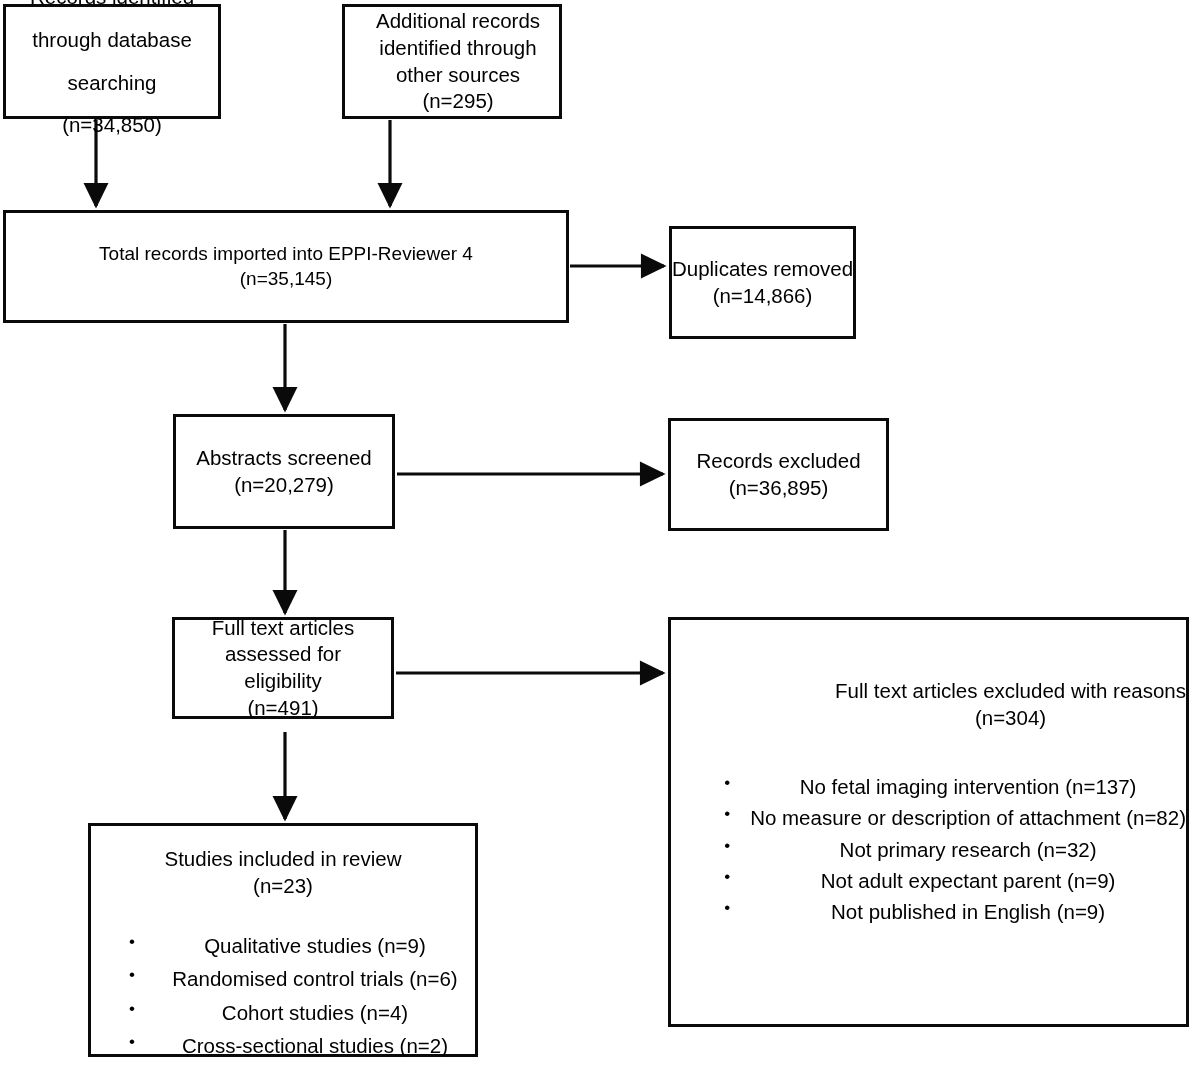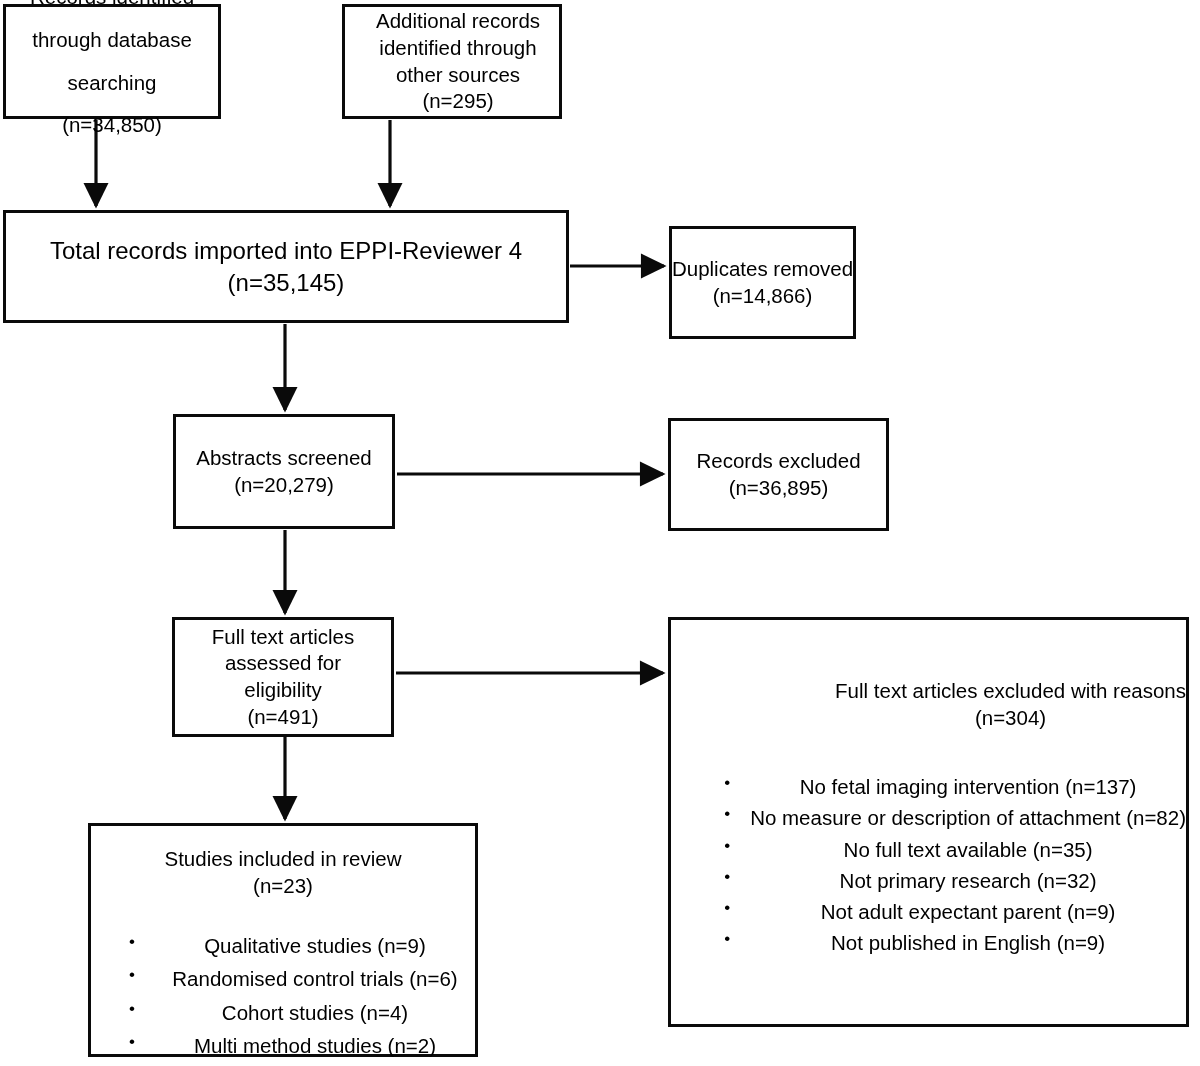--- a/index.html
+++ b/index.html
@@ -36,30 +36,30 @@
     justify-content: center;
     align-items: center;
     text-align: center;
   }
   .box-line {
     display: block;
     line-height: 1.30;
     white-space: pre;
   }
   .t20 { font-size: 20.5px; }
-  .t21 { font-size: 24px; }
+  .t21 { font-size: 19px; }
 
   
   #box-db-search     { left: 3px;   top: 4px;   width: 218px; height: 115px; gap: 16px; }
   #box-other-sources { left: 342px; top: 4px;   width: 220px; height: 115px; padding-left: 12px; }
   #box-total-records { left: 3px;   top: 210px; width: 566px; height: 113px; }
   #box-duplicates    { left: 669px; top: 226px; width: 187px; height: 113px; }
   #box-abstracts     { left: 173px; top: 414px; width: 222px; height: 115px; }
   #box-records-excl  { left: 668px; top: 418px; width: 221px; height: 113px; }
-  #box-fulltext      { left: 172px; top: 617px; width: 222px; height: 120px; }
+  #box-fulltext      { left: 172px; top: 617px; width: 222px; height: 102px; }
   #box-fulltext-excl { left: 668px; top: 617px; width: 521px; height: 410px;
                        justify-content: flex-start; align-items: flex-end; }
   #box-included      { left: 88px;  top: 823px; width: 390px; height: 234px;
                        justify-content: flex-start; align-items: stretch; }
 
   .excl-head {
     margin-top: 58px;
     text-align: center;
   }
   .incl-head {
@@ -155,33 +155,33 @@
   </div>
 
   <div class="box" id="box-fulltext-excl">
     <div class="excl-head">
       <span class="box-line t20">Full text articles excluded with reasons</span>
       <span class="box-line t20">(n=304)</span>
     </div>
     <ul class="bullets" id="fulltext-excl-bullets">
       <li class="bullet-item">No fetal imaging intervention (n=137)</li>
       <li class="bullet-item">No measure or description of attachment (n=82)</li>
-      <li class="bullet-item">No full text available (n=35)</li>
       <li class="bullet-item">Not primary research (n=32)</li>
       <li class="bullet-item">Not adult expectant parent (n=9)</li>
       <li class="bullet-item">Not published in English (n=9)</li>
     </ul>
   </div>
 
   <div class="box" id="box-included">
     <div class="incl-head">
       <span class="box-line t20">Studies included in review</span>
       <span class="box-line t20">(n=23)</span>
     </div>
     <ul class="bullets" id="included-bullets">
       <li class="bullet-item">Qualitative studies (n=9)</li>
       <li class="bullet-item">Randomised control trials (n=6)</li>
       <li class="bullet-item">Cohort studies (n=4)</li>
+      <li class="bullet-item">Cross-sectional studies (n=2)</li>
       <li class="bullet-item">Multi method studies (n=2)</li>
     </ul>
   </div>
 
 </div>
 
 </body></html>

